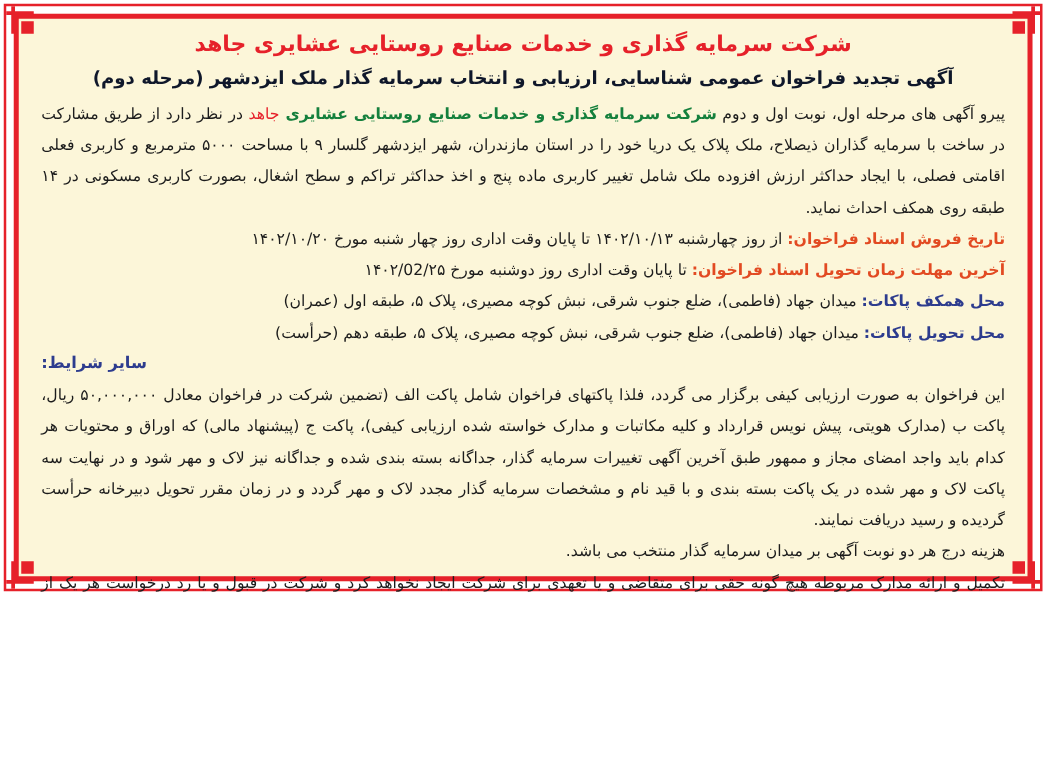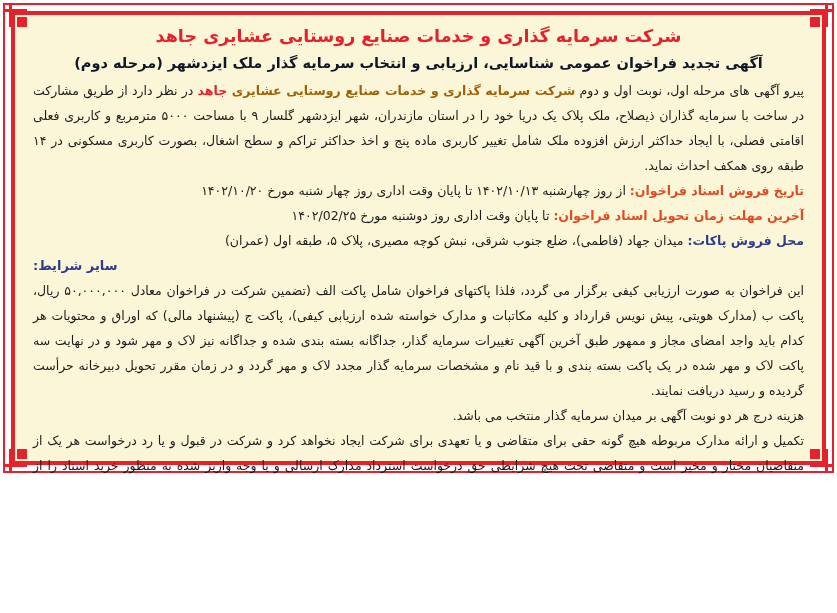--- a/index.html
+++ b/index.html
@@ -60,22 +60,22 @@
     font-size:14.5px;
     line-height:25px;
     margin:0 0 2px 0;
   }
   .body-text{
     font-size:12.5px;
     line-height:25px;
     text-align:justify;
     text-align-last:right;
   }
-  .intro .co-navy{color:#a16207;font-weight:bold;}
-  .intro .co-red{color:#e6212a;font-weight:bold;}
+  .intro .co-navy{color:#15803d;font-weight:bold;}
+  .intro .co-red{color:#e6212a;font-weight:normal;}
   .detail-row .lbl{font-weight:bold;}
   .detail-row .lbl.red{color:#e24a22;}
   .detail-row .lbl.navy{color:#2d3c8e;}
   .terms-heading{
     color:#2d3c8e;font-weight:bold;
     font-size:13px;line-height:25px;
     text-align:left;
   }
   .term{margin:0;}
 </style>
@@ -108,22 +108,23 @@
     <div class="title">شرکت سرمایه گذاری و خدمات صنایع روستایی عشایری جاهد</div>
 
     <div class="subtitle">آگهی تجدید فراخوان عمومی شناسایی، ارزیابی و انتخاب سرمایه گذار ملک ایزدشهر (مرحله دوم)</div>
 
     <p class="body-text intro term"><span>پیرو آگهی های مرحله اول، نوبت اول و دوم </span><span class="co-navy">شرکت سرمایه گذاری و خدمات صنایع روستایی عشایری </span><span class="co-red">جاهد</span><span> در نظر دارد از طریق مشارکت در ساخت با سرمایه گذاران ذیصلاح، ملک پلاک یک دریا خود را در استان مازندران، شهر ایزدشهر گلسار ۹ با مساحت ۵۰۰۰ مترمربع و کاربری فعلی اقامتی فصلی، با ایجاد حداکثر ارزش افزوده ملک شامل تغییر کاربری ماده پنج و اخذ حداکثر تراکم و سطح اشغال، بصورت کاربری مسکونی در ۱۴ طبقه روی همکف احداث نماید.</span></p>
 
     <div class="body-text detail-row"><span class="lbl red">تاریخ فروش اسناد فراخوان:</span><span> از روز چهارشنبه ۱۴۰۲/۱۰/۱۳ تا پایان وقت اداری روز چهار شنبه مورخ ۱۴۰۲/۱۰/۲۰</span></div>
 
     <div class="body-text detail-row"><span class="lbl red">آخرین مهلت زمان تحویل اسناد فراخوان:</span><span> تا پایان وقت اداری روز دوشنبه مورخ ۱۴۰۲/02/۲۵</span></div>
 
-    <div class="body-text detail-row"><span class="lbl navy">محل فروش پاکات:</span><span> میدان جهاد (فاطمی)، ضلع جنوب شرقی، نبش کوچه مصیری، پلاک ۵، طبقه اول (عمران)</span></div>
+    <div class="body-text detail-row"><span class="lbl navy">محل همکف پاکات:</span><span> میدان جهاد (فاطمی)، ضلع جنوب شرقی، نبش کوچه مصیری، پلاک ۵، طبقه اول (عمران)</span></div>
 
+    <div class="body-text detail-row"><span class="lbl navy">محل تحویل پاکات:</span><span> میدان جهاد (فاطمی)، ضلع جنوب شرقی، نبش کوچه مصیری، پلاک ۵، طبقه دهم (حرأست)</span></div>
 
 
     <div class="terms-heading">سایر شرایط:</div>
 
 
     <p class="body-text term">این فراخوان به صورت ارزیابی کیفی برگزار می گردد، فلذا پاکتهای فراخوان شامل پاکت الف (تضمین شرکت در فراخوان معادل ۵۰,۰۰۰,۰۰۰ ریال، پاکت ب (مدارک هویتی، پیش نویس قرارداد و کلیه مکاتبات و مدارک خواسته شده ارزیابی کیفی)، پاکت ج (پیشنهاد مالی) که اوراق و محتویات هر کدام باید واجد امضای مجاز و ممهور طبق آخرین آگهی تغییرات سرمایه گذار، جداگانه بسته بندی شده و جداگانه نیز لاک و مهر شود و در نهایت سه پاکت لاک و مهر شده در یک پاکت بسته بندی و با قید نام و مشخصات سرمایه گذار مجدد لاک و مهر گردد و در زمان مقرر تحویل دبیرخانه حرأست گردیده و رسید دریافت نمایند.</p>
 
     <p class="body-text term">هزینه درج هر دو نوبت آگهی بر میدان سرمایه گذار منتخب می باشد.</p>
 
     <p class="body-text term">تکمیل و ارائه مدارک مربوطه هیچ گونه حقی برای متقاضی و یا تعهدی برای شرکت ایجاد نخواهد کرد و شرکت در قبول و یا رد درخواست هر یک از متقاضیان مختار و مخیر است و متقاضی تحت هیچ شرایطی حق درخواست استرداد مدارک ارسالی و یا وجه واریز شده به منظور خرید اسناد را از شرکت نخواهد داشت.</p>

